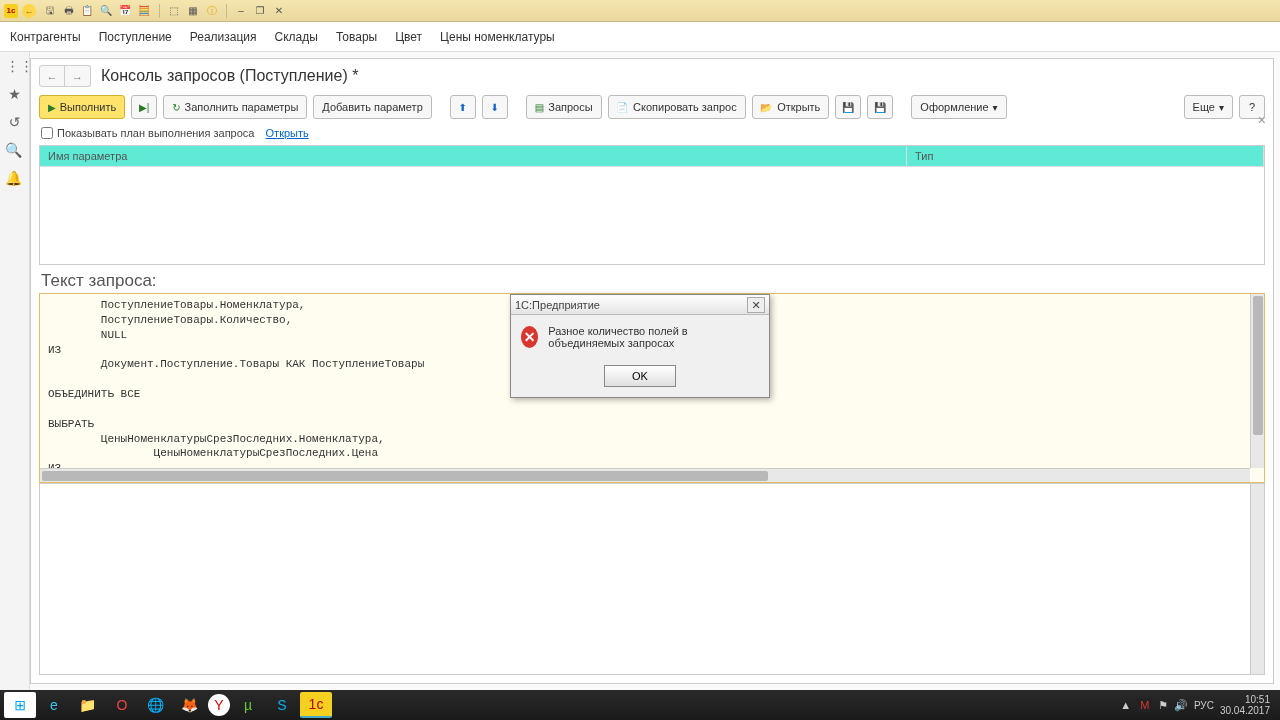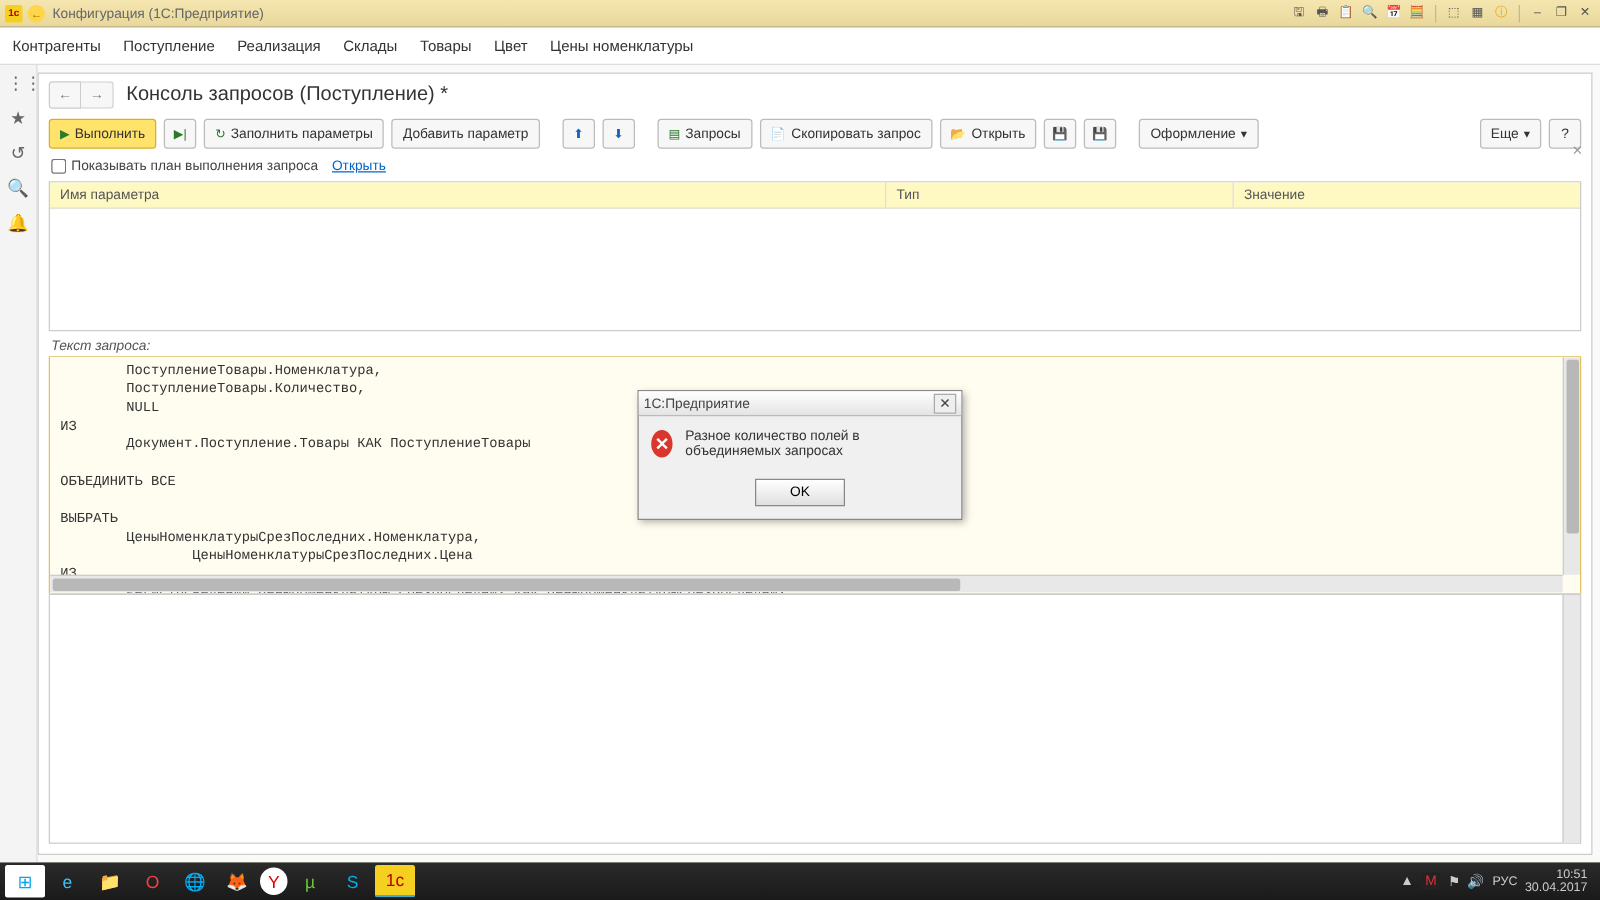--- a/index.html
+++ b/index.html
@@ -45,41 +45,41 @@
 .btn.icon-only { width:26px; padding:0; justify-content:center;}
 .toolbar .spacer { flex:1; }
 
 
 .opt-row { padding: 2px 10px 6px 10px; font-size:11px; color:#444; display:flex; gap:4px;}
 .opt-row input[type=checkbox]{ width:12px;height:12px;}
 .opt-row a { color:#0066cc; text-decoration:underline; cursor:pointer;}
 
 
 .params-table { margin:0 8px; border:1px solid #ccc; height:120px; }
-.params-table .th-row { display:flex; background:#fef9c3; border-bottom:1px solid #ddd; font-size:11px; color:#555;}
+.params-table .th-row { display:flex; background:#5eead4; border-bottom:1px solid #ddd; font-size:11px; color:#555;}
 .params-table .th { padding:4px 8px; border-right:1px solid #ddd;}
 .th.c1{flex:5;} .th.c2{flex:2;} .th.c3{flex:2;border-right:none;}
 
 
-.sect-label { font-size:11px; color:#555; padding:6px 10px 2px 10px;font-style:italic;}
+.sect-label { font-size:17px; color:#555; padding:6px 10px 2px 10px;}
 
 
 .query-box { margin:0 8px; border:1px solid #e0c060; background:#fffdf0; height:190px; overflow:auto; position:relative;}
 .query-text { font-family: 'Courier New', monospace; font-size:11px; color:#333; padding:4px 8px; white-space:pre; line-height:1.35;}
 .query-box .hscroll { position:absolute; bottom:0;left:0;right:14px;height:14px;background:#e8e8e8;border-top:1px solid #ccc;}
 .query-box .hscroll .thumb{position:absolute;top:2px;left:2px;height:10px;width:60%;background:#b8b8b8;border-radius:2px;}
 .query-box .vscroll{position:absolute;top:0;right:0;bottom:14px;width:14px;background:#e8e8e8;border-left:1px solid #ccc;}
 .query-box .vscroll .thumb{position:absolute;left:2px;top:2px;width:10px;height:80%;background:#b8b8b8;border-radius:2px;}
 
 
 .result-box { margin:0 8px 8px 8px; border:1px solid #ccc; flex:1; background:#fff; position:relative; min-height:150px;}
 .result-box .vscroll{position:absolute;top:0;right:0;bottom:0;width:14px;background:#e8e8e8;border-left:1px solid #ccc;}
 
 
-.dialog { position:absolute; left:510px; top:312px; width:260px; background:#f0f0f0; border:1px solid #888; box-shadow:2px 2px 6px rgba(0,0,0,.3);}
+.dialog { position:absolute; left:510px; top:294px; width:260px; background:#f0f0f0; border:1px solid #888; box-shadow:2px 2px 6px rgba(0,0,0,.3);}
 .dialog .dlg-title { height:20px;background:linear-gradient(#fff,#e4e4e4);border-bottom:1px solid #bbb;display:flex;align-items:center;padding:0 4px;font-size:11px;color:#444;}
 .dialog .dlg-title .dlg-x{margin-left:auto;width:18px;height:16px;border:1px solid #aaa;background:#eee;text-align:center;font-size:11px;line-height:14px;cursor:pointer;}
 .dialog .dlg-body{padding:10px;display:flex;align-items:center;gap:10px;font-size:11px;color:#333;}
 .dialog .err-icon{width:22px;height:22px;border-radius:50%;background:#d9362d;color:#fff;font-weight:bold;text-align:center;line-height:22px;font-size:14px;}
 .dialog .dlg-btns{text-align:center;padding:6px 0 10px 0;}
 .dialog .dlg-btn{width:72px;height:22px;border:1px solid #888;background:linear-gradient(#fff,#e0e0e0);font-size:11px;cursor:pointer;}
 
 
 .taskbar { position:absolute; bottom:0; left:0; right:0; height:30px; background:linear-gradient(#2a2a2a,#1a1a1a); display:flex; align-items:center; padding:0 4px; gap:2px;}
 .taskbar .tb-icon{width:32px;height:26px;display:flex;align-items:center;justify-content:center;font-size:14px;border-radius:2px;}
@@ -87,21 +87,20 @@
 .taskbar .tray{margin-left:auto;display:flex;align-items:center;gap:6px;color:#ccc;font-size:10px;padding-right:6px;}
 .taskbar .tray .tray-ico{font-size:11px;}
 .taskbar .tray .clock{text-align:right;line-height:1.1;}
 </style>
 </head>
 <body>
 
 <div class="titlebar">
   <span class="app-icon">1c</span>
   <span class="back-circle">←</span>
-  <span class="title-text">Конфигурация  (1С:Предприятие)</span>
   <div class="win-buttons">
     <span class="win-btn">🖫</span>
     <span class="win-btn">🖶</span>
     <span class="win-btn">📋</span>
     <span class="win-btn">🔍</span>
     <span class="win-btn">📅</span>
     <span class="win-btn">🧮</span>
     <span class="win-sep"></span>
     <span class="win-btn">⬚</span>
     <span class="win-btn">▦</span>
@@ -200,21 +199,20 @@
     <div class="opt-row">
       <input type="checkbox" style="">
       <span>Показывать план выполнения запроса</span>
       &nbsp;<a>Открыть</a>
     </div>
 
     <div class="params-table">
       <div class="th-row">
         <div class="th c1">Имя параметра</div>
         <div class="th c2">Тип</div>
-        <div class="th c3">Значение</div>
       </div>
     </div>
 
     <div class="sect-label">Текст запроса:</div>
     <div class="query-box">
       <div class="query-text">        ПоступлениеТовары.Номенклатура,
         ПоступлениеТовары.Количество,
         NULL
 ИЗ
         Документ.Поступление.Товары КАК ПоступлениеТовары

